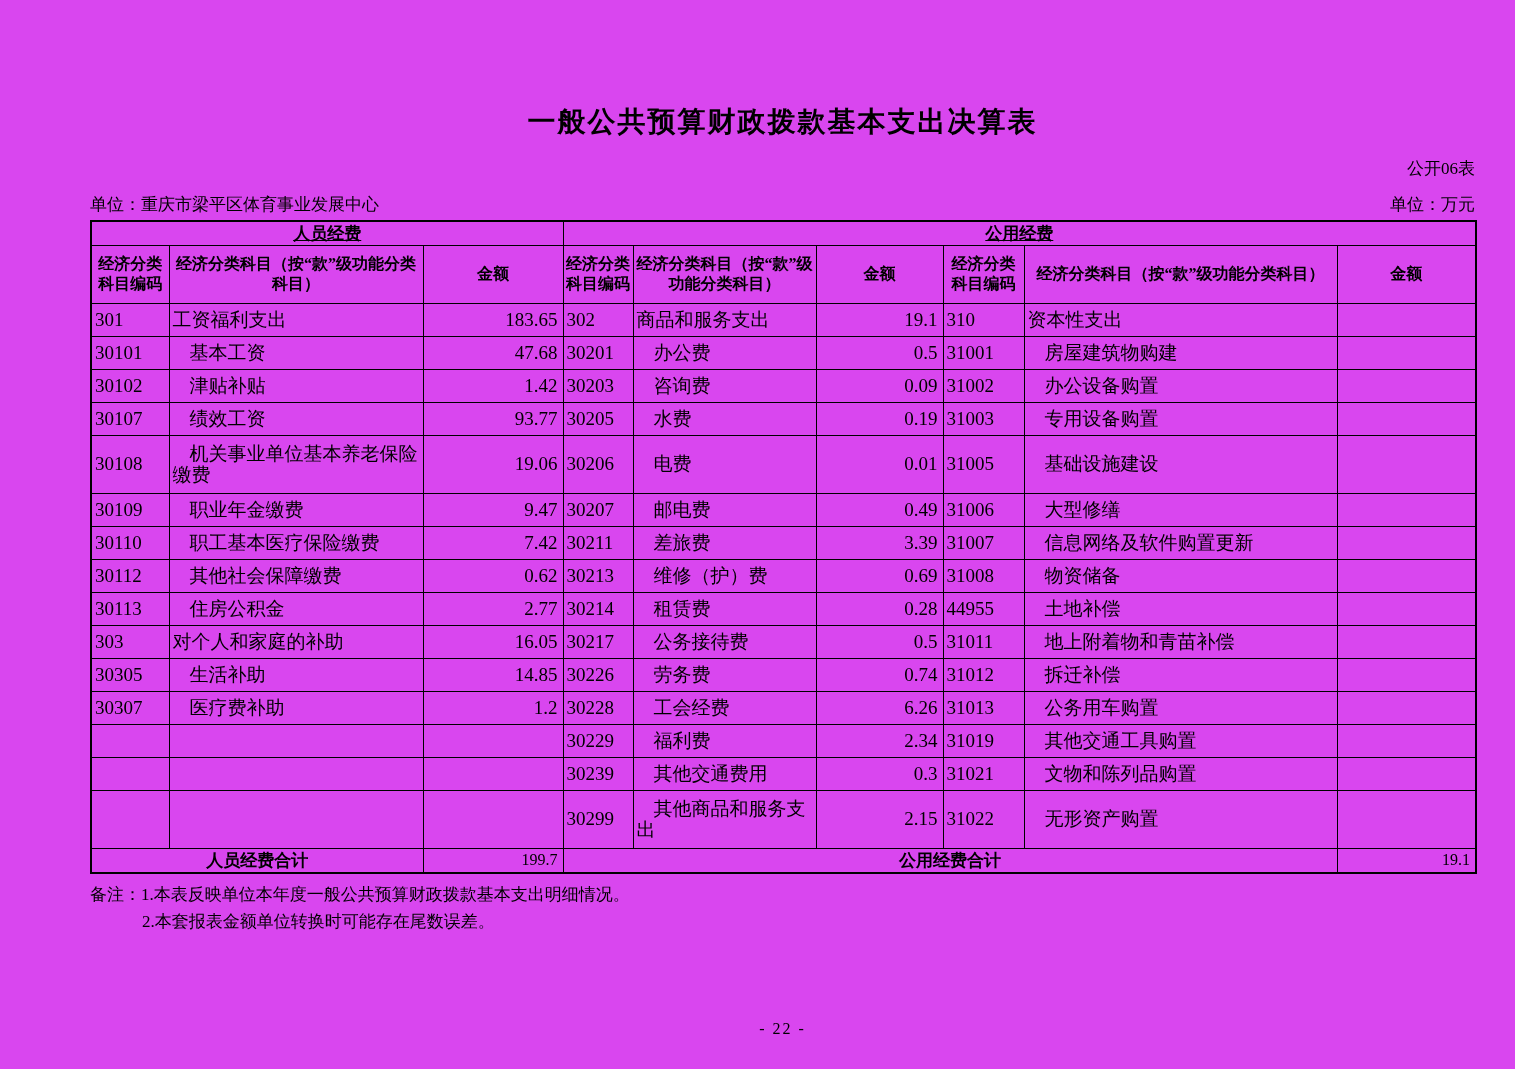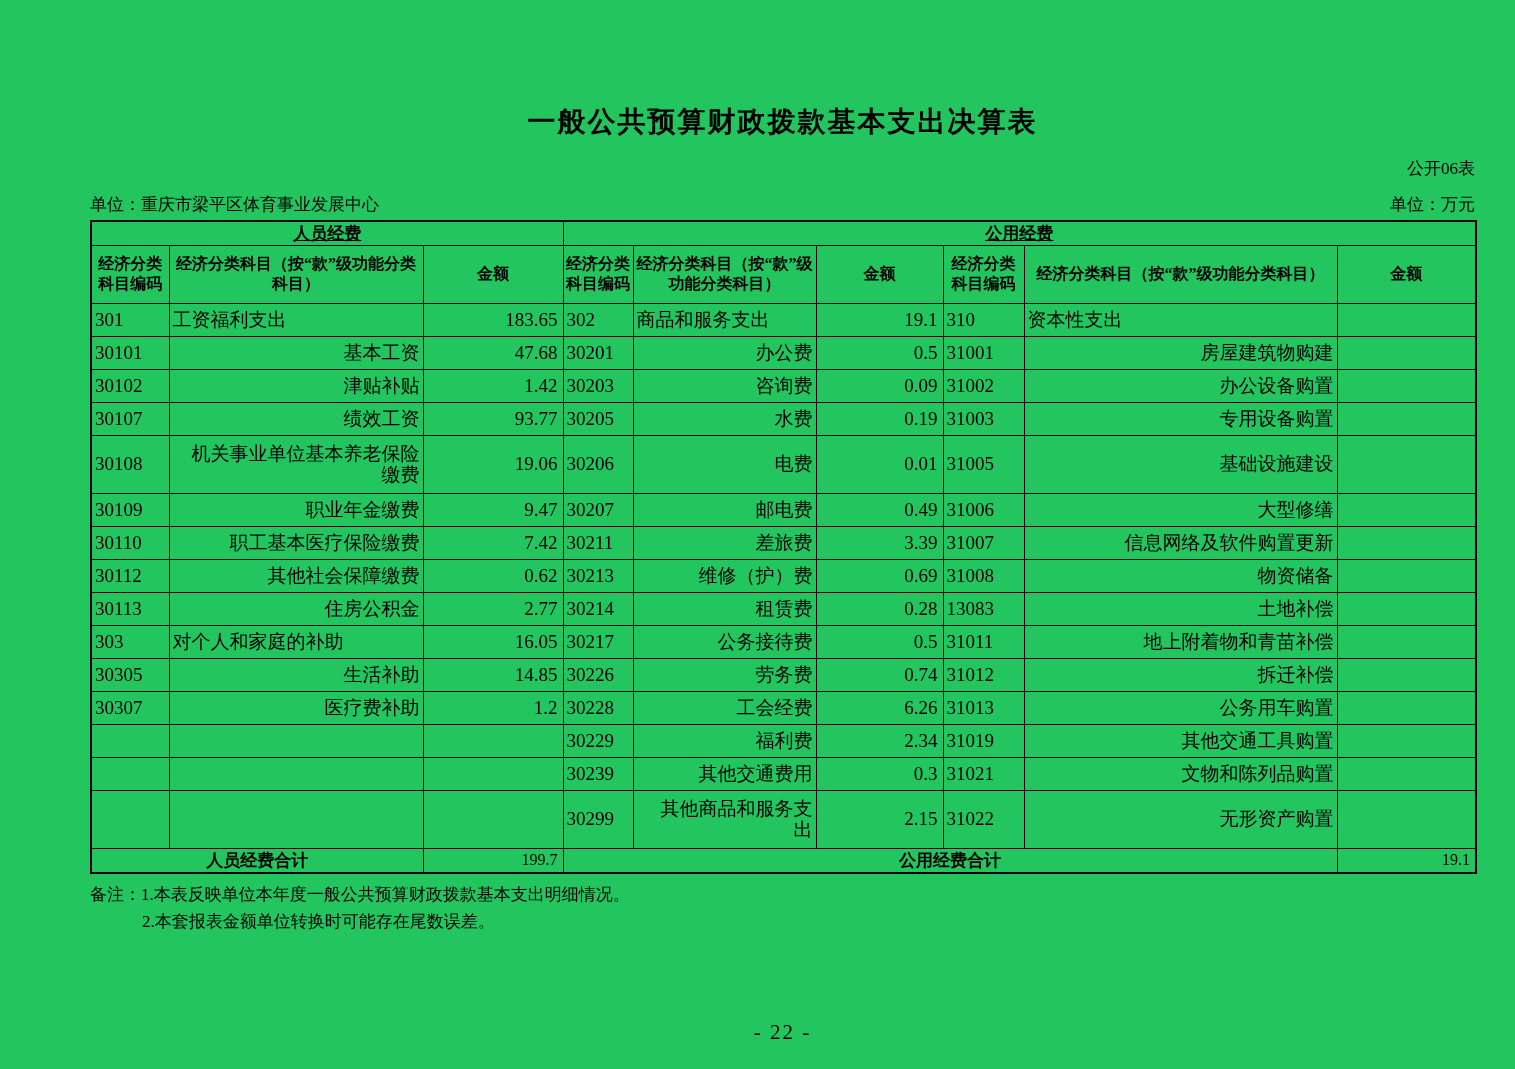--- a/index.html
+++ b/index.html
@@ -1,20 +1,20 @@
 <!DOCTYPE html>
 <html><head>
 <meta charset="utf-8">
 <style>
   html, body { margin: 0; padding: 0; background: #ffffff; }
   .page {
     position: relative;
     width: 1515px;
     height: 1069px;
-    background: #22c55e;
+    background: #d946ef;
     color: #000000;
     font-family: "Liberation Serif", "DejaVu Serif", serif;
     overflow: hidden;
   }
   .content { margin-left: 90px; margin-right: 40px; }
 
   .doc-title {
     margin: 0;
     padding-top: 103px;
     text-align: center;
@@ -55,38 +55,38 @@
   tr.head-row th {
     font-size: 16px; font-weight: bold; text-align: center;
     padding: 1px 2px; line-height: 1.3;
   }
   tr.head-row th.nowrap { white-space: nowrap; }
 
   tr.data-row { height: 33px; }
   tr.data-row.tall { height: 58px; }
   td.code { font-size: 19px; text-align: left; padding: 0 2px 0 3px; }
   td.name { font-size: 19px; text-align: left; padding: 0 3px; line-height: 1.15; }
-  td.name.sub { text-indent: 17px; text-align: right; }
+  td.name.sub { text-indent: 17px; }
   td.amt  { font-size: 19px; text-align: right; padding: 0 5px 0 2px; }
   .b { font-weight: bold; }
 
   tr.total-row { height: 18px; }
   tr.total-row td.total-label { font-size: 17px; font-weight: bold; text-align: center; padding: 0; }
   tr.total-row td.amt { font-size: 16px; }
 
   .notes { margin-top: 7px; font-size: 17px; line-height: 1.6; }
   .notes .note-line-2 { padding-left: 52px; }
 
   .page-number {
     position: absolute;
     left: 90px;
     right: 40px;
     top: 1020px;
     text-align: center;
-    font-size: 21px;
+    font-size: 16px;
     letter-spacing: 2px;
   }
 </style>
 </head>
 <body>
 
 <div class="page">
   <div class="content">
     <h1 class="doc-title">一般公共预算财政拨款基本支出决算表</h1>
     <div class="form-code">公开06表</div>
@@ -213,21 +213,21 @@
             <td class="name sub">物资储备</td>
             <td class="amt"></td>
           </tr>
           <tr class="data-row">
             <td class="code">30113</td>
             <td class="name sub">住房公积金</td>
             <td class="amt">2.77</td>
             <td class="code">30214</td>
             <td class="name sub">租赁费</td>
             <td class="amt">0.28</td>
-            <td class="code">13083</td>
+            <td class="code">44955</td>
             <td class="name sub">土地补偿</td>
             <td class="amt"></td>
           </tr>
           <tr class="data-row">
             <td class="code">303</td>
             <td class="name">对个人和家庭的补助</td>
             <td class="amt">16.05</td>
             <td class="code">30217</td>
             <td class="name sub">公务接待费</td>
             <td class="amt">0.5</td>

